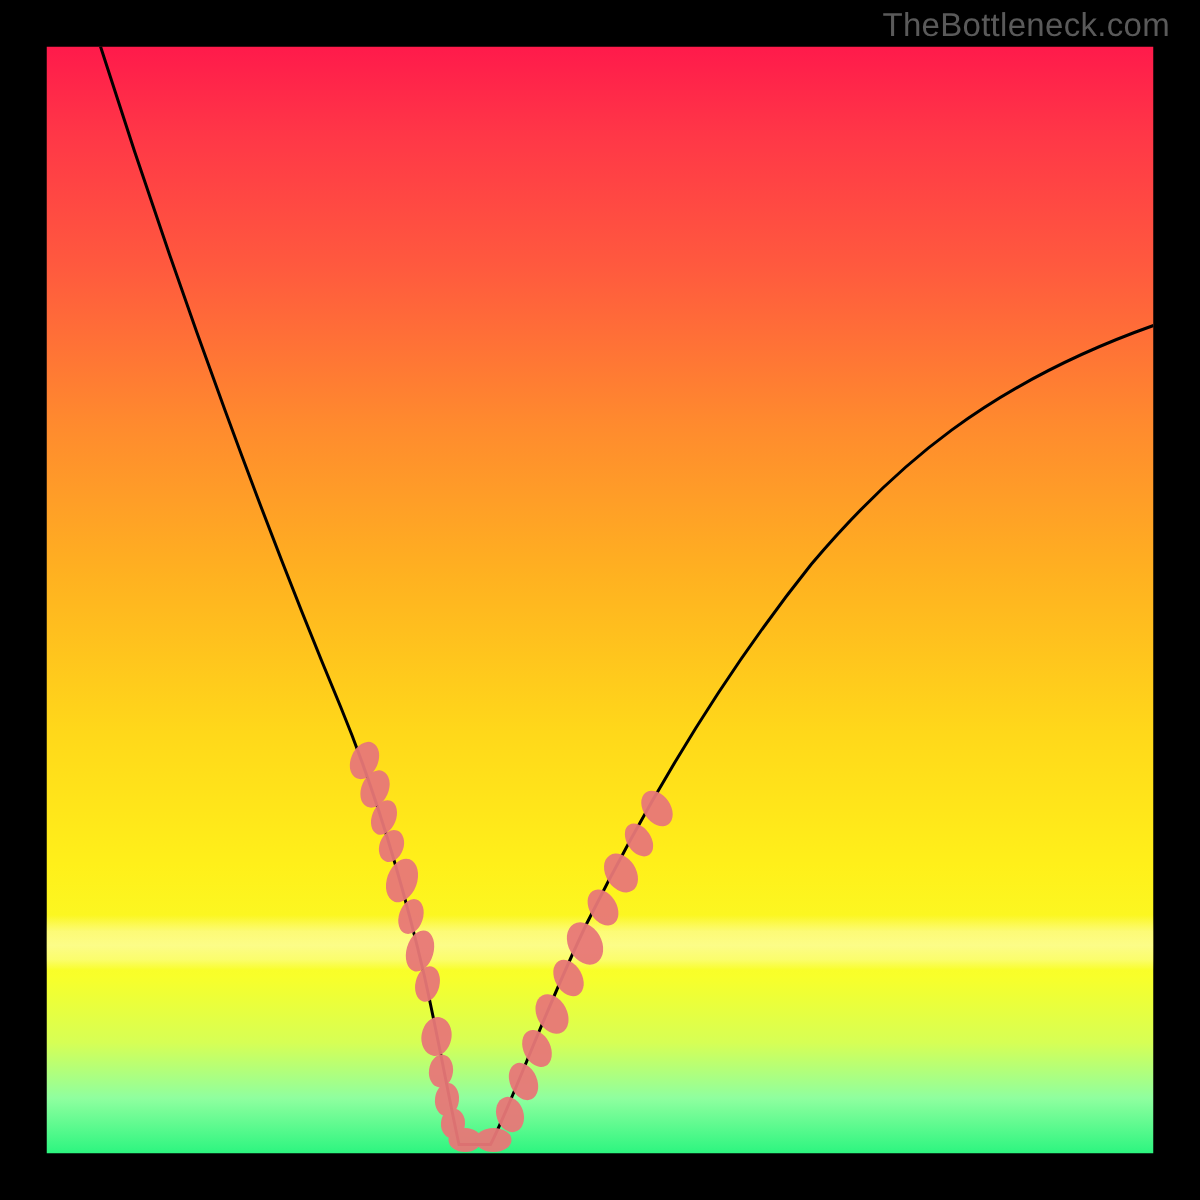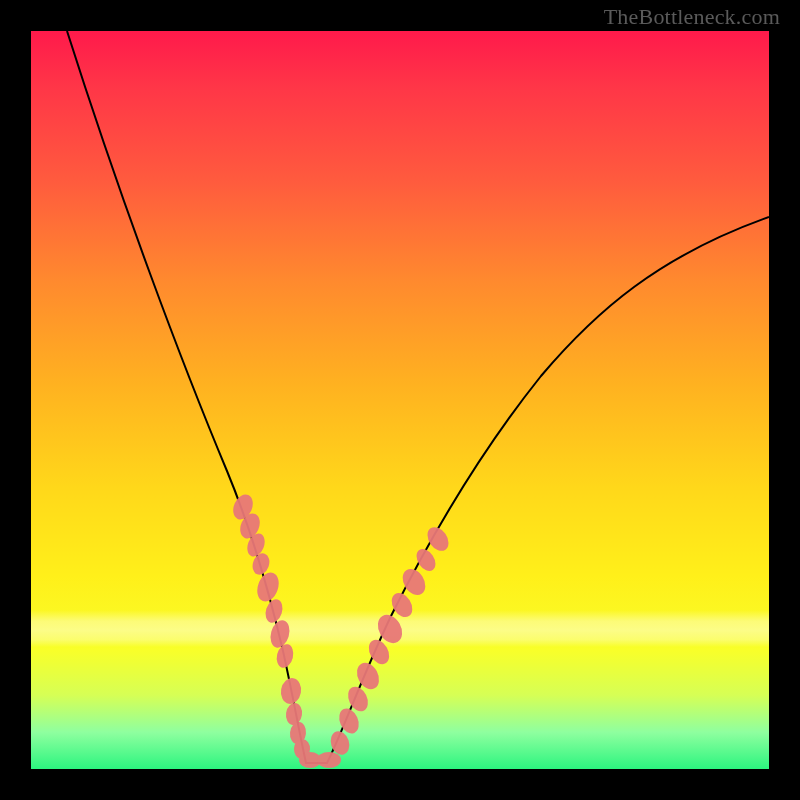--- a/index.html
+++ b/index.html
@@ -7,21 +7,21 @@
     padding: 0;
     width: 800px;
     height: 800px;
     background: #000;
     overflow: hidden;
   }
   .watermark {
     position: absolute;
     top: 4px;
     right: 20px;
-    font-family: Liberation Serif, serif;
+    font-family: Liberation Sans, sans-serif;
     font-size: 22px;
     color: #5a5a5a;
     letter-spacing: 0.2px;
     z-index: 50;
     pointer-events: none;
   }
   .frame {
     position: absolute;
     left: 31px;
     top: 31px;

